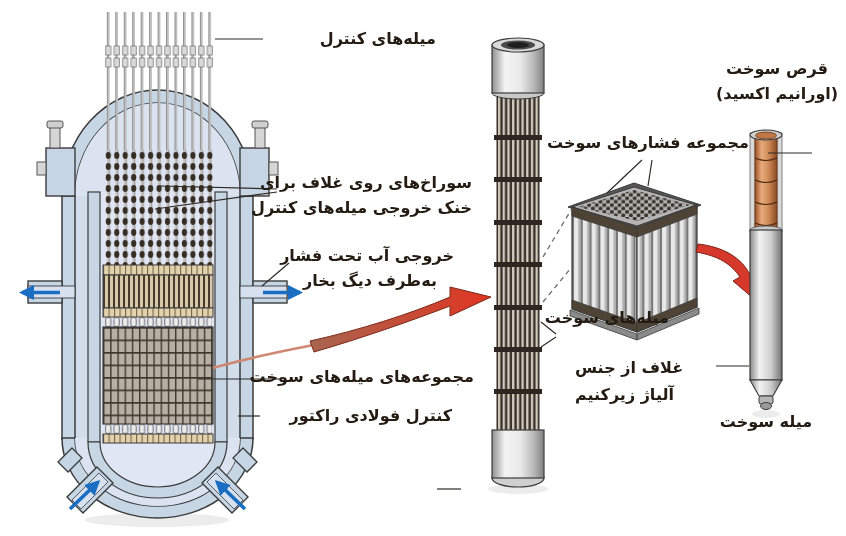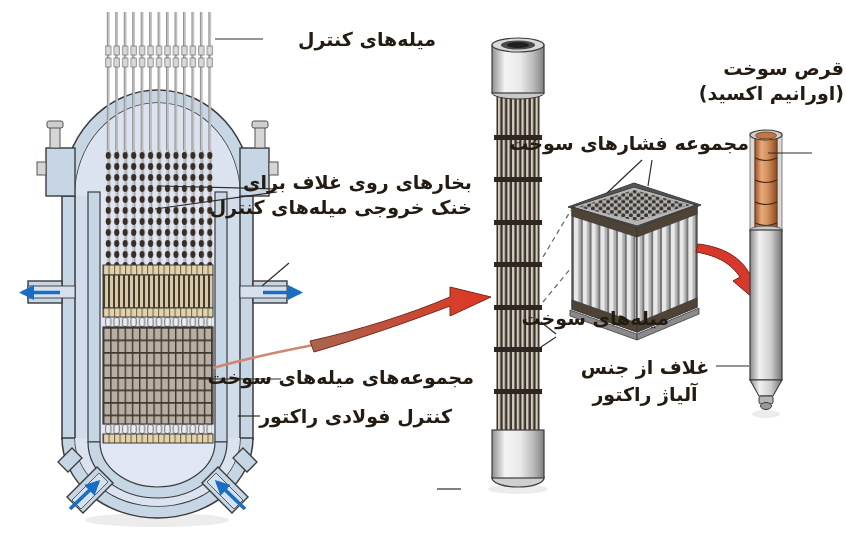--- a/index.html
+++ b/index.html
@@ -1,22 +1,22 @@
 <!DOCTYPE html>
 <html lang="fa" style="--c-background: #ffffff; --c-vessel-blue: #c6d6e5; --c-vessel-inner-blue: #dbe3f0; --c-core-barrel-inner: #e0e6f3; --c-outline: #3b3b3b; --c-label-text: #241c12; --c-water-arrow-blue: #1a6ec2; --c-zoom-arrow-red: #d6392b; --c-fuel-pellet-copper: #d08c58; --c-grid-tan: #e3d3ac; --c-bundle-dark: #3b322a;"><head>
 <meta charset="utf-8">
 <style>
   html,body{margin:0;padding:0;background:#fff;}
   .canvas{position:relative;width:846px;height:536px;background:var(--c-background,#fff);
           overflow:hidden;font-family:"DejaVu Sans", sans-serif;}
   .canvas svg{position:absolute;left:0;top:0;}
-  .lbl{position:absolute;color:var(--c-label-text,#241c12);font-weight:700;font-size:19px;
+  .lbl{position:absolute;color:var(--c-label-text,#241c12);font-weight:700;font-size:16px;
        line-height:24px;direction:rtl;white-space:nowrap;}
-  .lbl.center{text-align:right;}
-  .lbl.right{text-align:center;}
+  .lbl.center{text-align:center;}
+  .lbl.right{text-align:left;}
   .lbl.lh25{line-height:25px;}
   .lbl.lh27{line-height:27px;}
 </style>
 </head>
 <body>
 
 <div class="canvas">
 
 <svg width="846" height="536" viewBox="0 0 846 536">
   <defs>
@@ -249,40 +249,43 @@
     <line x1="642" y1="160" x2="607" y2="193"></line>
     <line x1="652" y1="160" x2="648" y2="186"></line>
     <line x1="768" y1="153" x2="812" y2="153"></line>
     <line x1="716" y1="366" x2="749" y2="366"></line>
   </g>
 </svg>
 
 <div class="lbl" style="left:266px;top:27px;width:170px">میله‌های کنترل</div>
 
 <div class="lbl center lh25" style="left:272px;top:170px;width:200px">
-  <div>بخار‌های روی غلاف برای</div>
+  <div>سوراخ‌های روی غلاف برای</div>
   <div>خنک خروجی میله‌های کنترل</div>
 </div>
 
 <div class="lbl center lh25" style="left:286px;top:243px;width:168px">
+  <div>خروجی آب تحت فشار</div>
+  <div>به‌طرف دیگ بخار</div>
 </div>
 
 <div class="lbl" style="left:284px;top:365px;width:190px">مجموعه‌های میله‌های سوخت</div>
 
 <div class="lbl" style="left:262px;top:404px;width:190px">کنترل فولادی راکتور</div>
 
 
 <div class="lbl" style="left:559px;top:306px;width:110px">میله‌های سوخت</div>
 
 <div class="lbl center" style="left:574px;top:131px;width:175px">مجموعه فشار‌های سوخت</div>
 
 <div class="lbl center lh25" style="left:710px;top:56px;width:134px">
   <div>قرص سوخت</div>
   <div>(اورانیم اکسید)</div>
 </div>
 
 <div class="lbl right lh27" style="left:575px;top:354px;width:140px">
   <div>غلاف از جنس</div>
-  <div>آلیاژ راکتور</div>
-</div>
-
+  <div>آلیاژ زیرکنیم</div>
+</div>
+
+<div class="lbl center" style="left:714px;top:410px;width:104px">میله سوخت</div>
 
 </div>
 
 </body></html>

